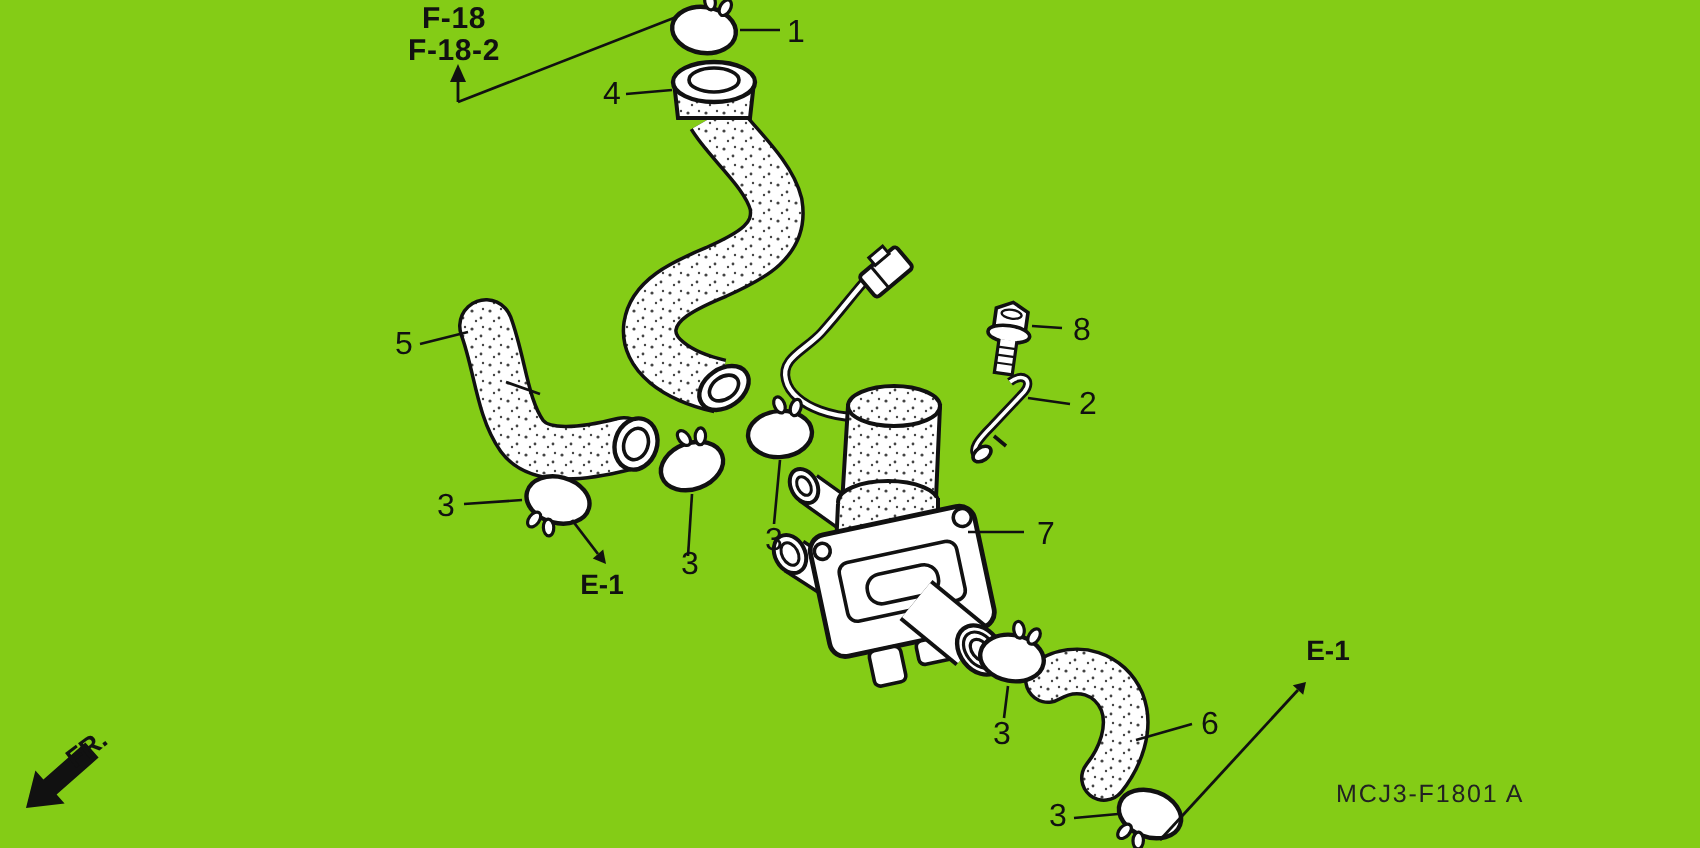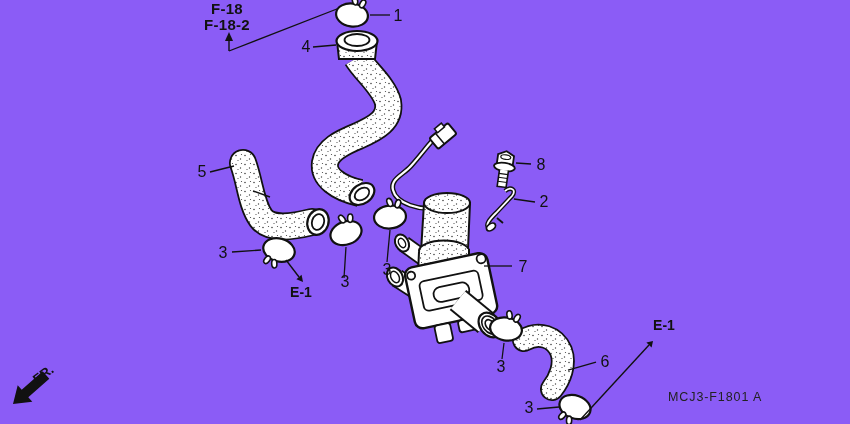--- a/index.html
+++ b/index.html
@@ -1,19 +1,19 @@
 <!DOCTYPE html>
 <html><head>
 <meta charset="utf-8">
 <style>
   html,body{margin:0;padding:0;background:#fff;}
   .stage{
     position:relative;
     width:850px;height:424px;
-    background:#8b5cf6;
+    background:#84cc16;
     font-family:"Liberation Sans",sans-serif;
     overflow:hidden;
   }
   svg{display:block;}
   text{fill:#111;}
   .num{font-size:16px;font-weight:500;}
   .ref{font-size:15px;font-weight:bold;letter-spacing:.3px;}
   .ref-sm{font-size:14px;font-weight:bold;}
   .code{font-size:12.5px;letter-spacing:.9px;fill:#222;}
   .fr{font-size:13.5px;font-weight:bold;}

